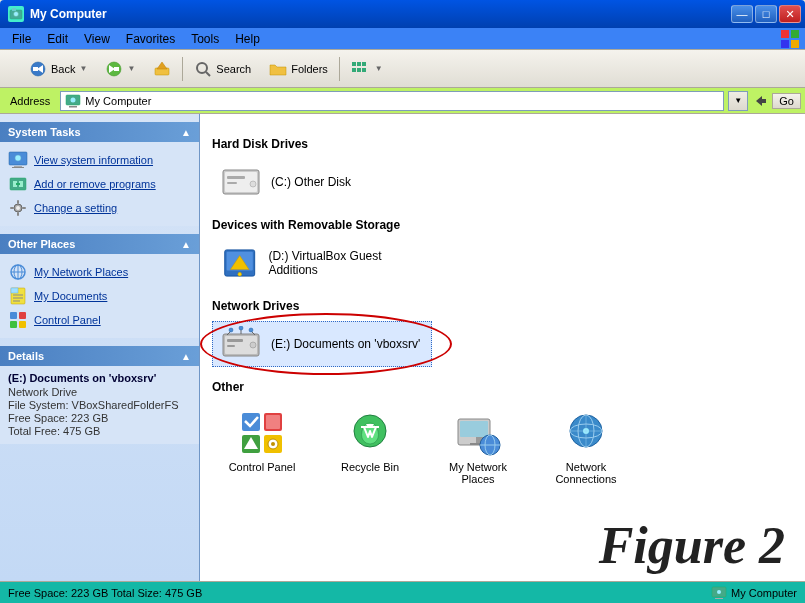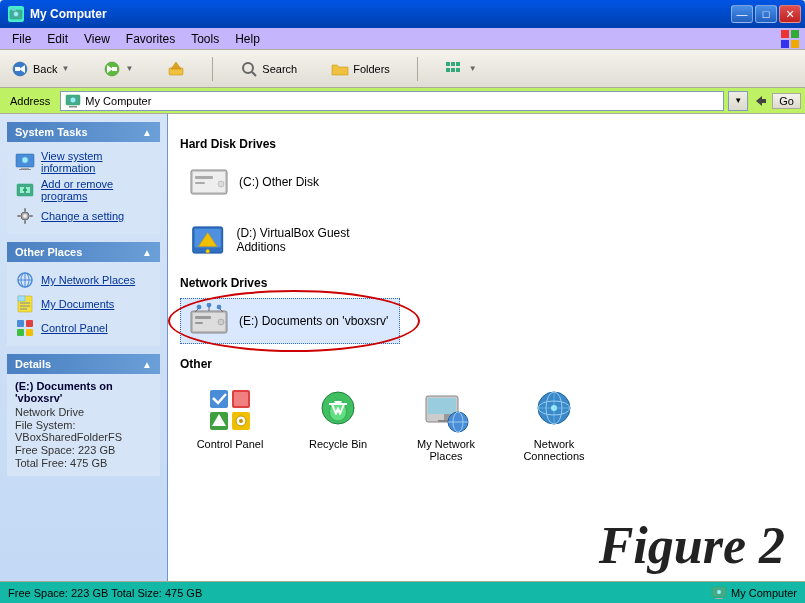--- a/index.html
+++ b/index.html
@@ -17,29 +17,29 @@
     .title-bar-controls { display: flex; gap: 2px; }
     .tb-btn {
       width: 22px; height: 18px; border-radius: 3px; border: 1px solid rgba(255,255,255,0.4);
       color: white; font-size: 11px; display: flex; align-items: center; justify-content: center; cursor: pointer;
       background: linear-gradient(to bottom, #4A8FE8, #2060C0);
     }
     .tb-btn.close { background: linear-gradient(to bottom, #E05050, #C02020); }
 
     
     .menu-bar {
-      background: #c4b5fd; height: 22px; display: flex; align-items: center;
+      background: #3b82f6; height: 22px; display: flex; align-items: center;
       border-bottom: 1px solid #ACA899; padding: 0 4px;
     }
     .menu-item { padding: 2px 8px; font-size: 12px; cursor: pointer; color: #000; }
 
     
     .toolbar {
       background: linear-gradient(to bottom, #F5F3ED, #E0DDD4);
-      height: 38px; display: flex; align-items: center; padding: 0 2px; gap: 16px;
+      height: 38px; display: flex; align-items: center; padding: 0 20px; gap: 0;
       border-bottom: 1px solid #ACA899;
     }
     .tool-btn {
       display: flex; align-items: center; gap: 4px; padding: 3px 8px;
       background: transparent; border: 1px solid transparent; cursor: pointer;
       font-size: 11px; border-radius: 3px; color: #000;
     }
     .tool-btn .arrow { font-size: 8px; color: #666; }
     .tool-separator { width: 1px; height: 24px; background: #ACA899; margin: 0 2px; }
 
@@ -58,22 +58,22 @@
       width: 20px; height: 20px; background: linear-gradient(to bottom, #F0EDE4, #DDD9CE);
       border: 1px solid #7F9DB9; display: flex; align-items: center; justify-content: center;
       cursor: pointer; font-size: 8px;
     }
 
     
     .main-area { display: flex; height: calc(603px - 28px - 22px - 38px - 26px - 22px); }
 
     
     .sidebar {
-      width: 168px; background: linear-gradient(to bottom, #D6E4F7 0%, #C3D9F5 100%);
-      border-right: 1px solid #7096C6; overflow-y: auto; padding: 8px 7px;
+      width: 200px; background: linear-gradient(to bottom, #D6E4F7 0%, #C3D9F5 100%);
+      border-right: 1px solid #7096C6; overflow-y: auto; padding: 8px 0;
     }
     .sidebar-panel { margin-bottom: 8px; }
     .sidebar-panel-header {
       background: linear-gradient(to right, #4A7FC1, #6A9FD8);
       color: white; font-weight: bold; font-size: 11px;
       padding: 4px 8px; display: flex; justify-content: space-between; align-items: center;
       cursor: pointer;
     }
     .sidebar-panel-header .collapse-btn { font-size: 10px; }
     .sidebar-panel-body { background: #D6E4F7; padding: 6px 8px; }
@@ -365,20 +365,21 @@
             <rect x="2" y="6" width="36" height="24" rx="2" fill="#CCC" stroke="#888" stroke-width="1"></rect>
             <rect x="4" y="8" width="32" height="20" rx="1" fill="#EEE"></rect>
             <rect x="6" y="12" width="18" height="3" rx="1" fill="#AAA"></rect>
             <rect x="6" y="18" width="10" height="2" rx="1" fill="#AAA"></rect>
             <circle cx="32" cy="20" r="3" fill="#DDD" stroke="#999" stroke-width="0.5"></circle>
           </svg>
           <span class="drive-label">(C:) Other Disk</span>
         </div>
       </div>
 
+      <div class="section-header">Devices with Removable Storage</div>
       <div class="icon-grid">
         <div class="drive-item">
           <svg width="40" height="36" viewBox="0 0 40 36">
             <rect x="4" y="4" width="32" height="28" rx="2" fill="#3070C0" stroke="#1050A0" stroke-width="1"></rect>
             <rect x="6" y="6" width="28" height="20" rx="1" fill="#5090E0"></rect>
             <polygon points="20,10 30,25 10,25" fill="#F0C000" stroke="#C09000" stroke-width="0.5"></polygon>
             <circle cx="20" cy="30" r="2" fill="#FFD700" stroke="#C09000" stroke-width="0.5"></circle>
           </svg>
           <span class="drive-label">(D:) VirtualBox Guest Additions</span>
         </div>

